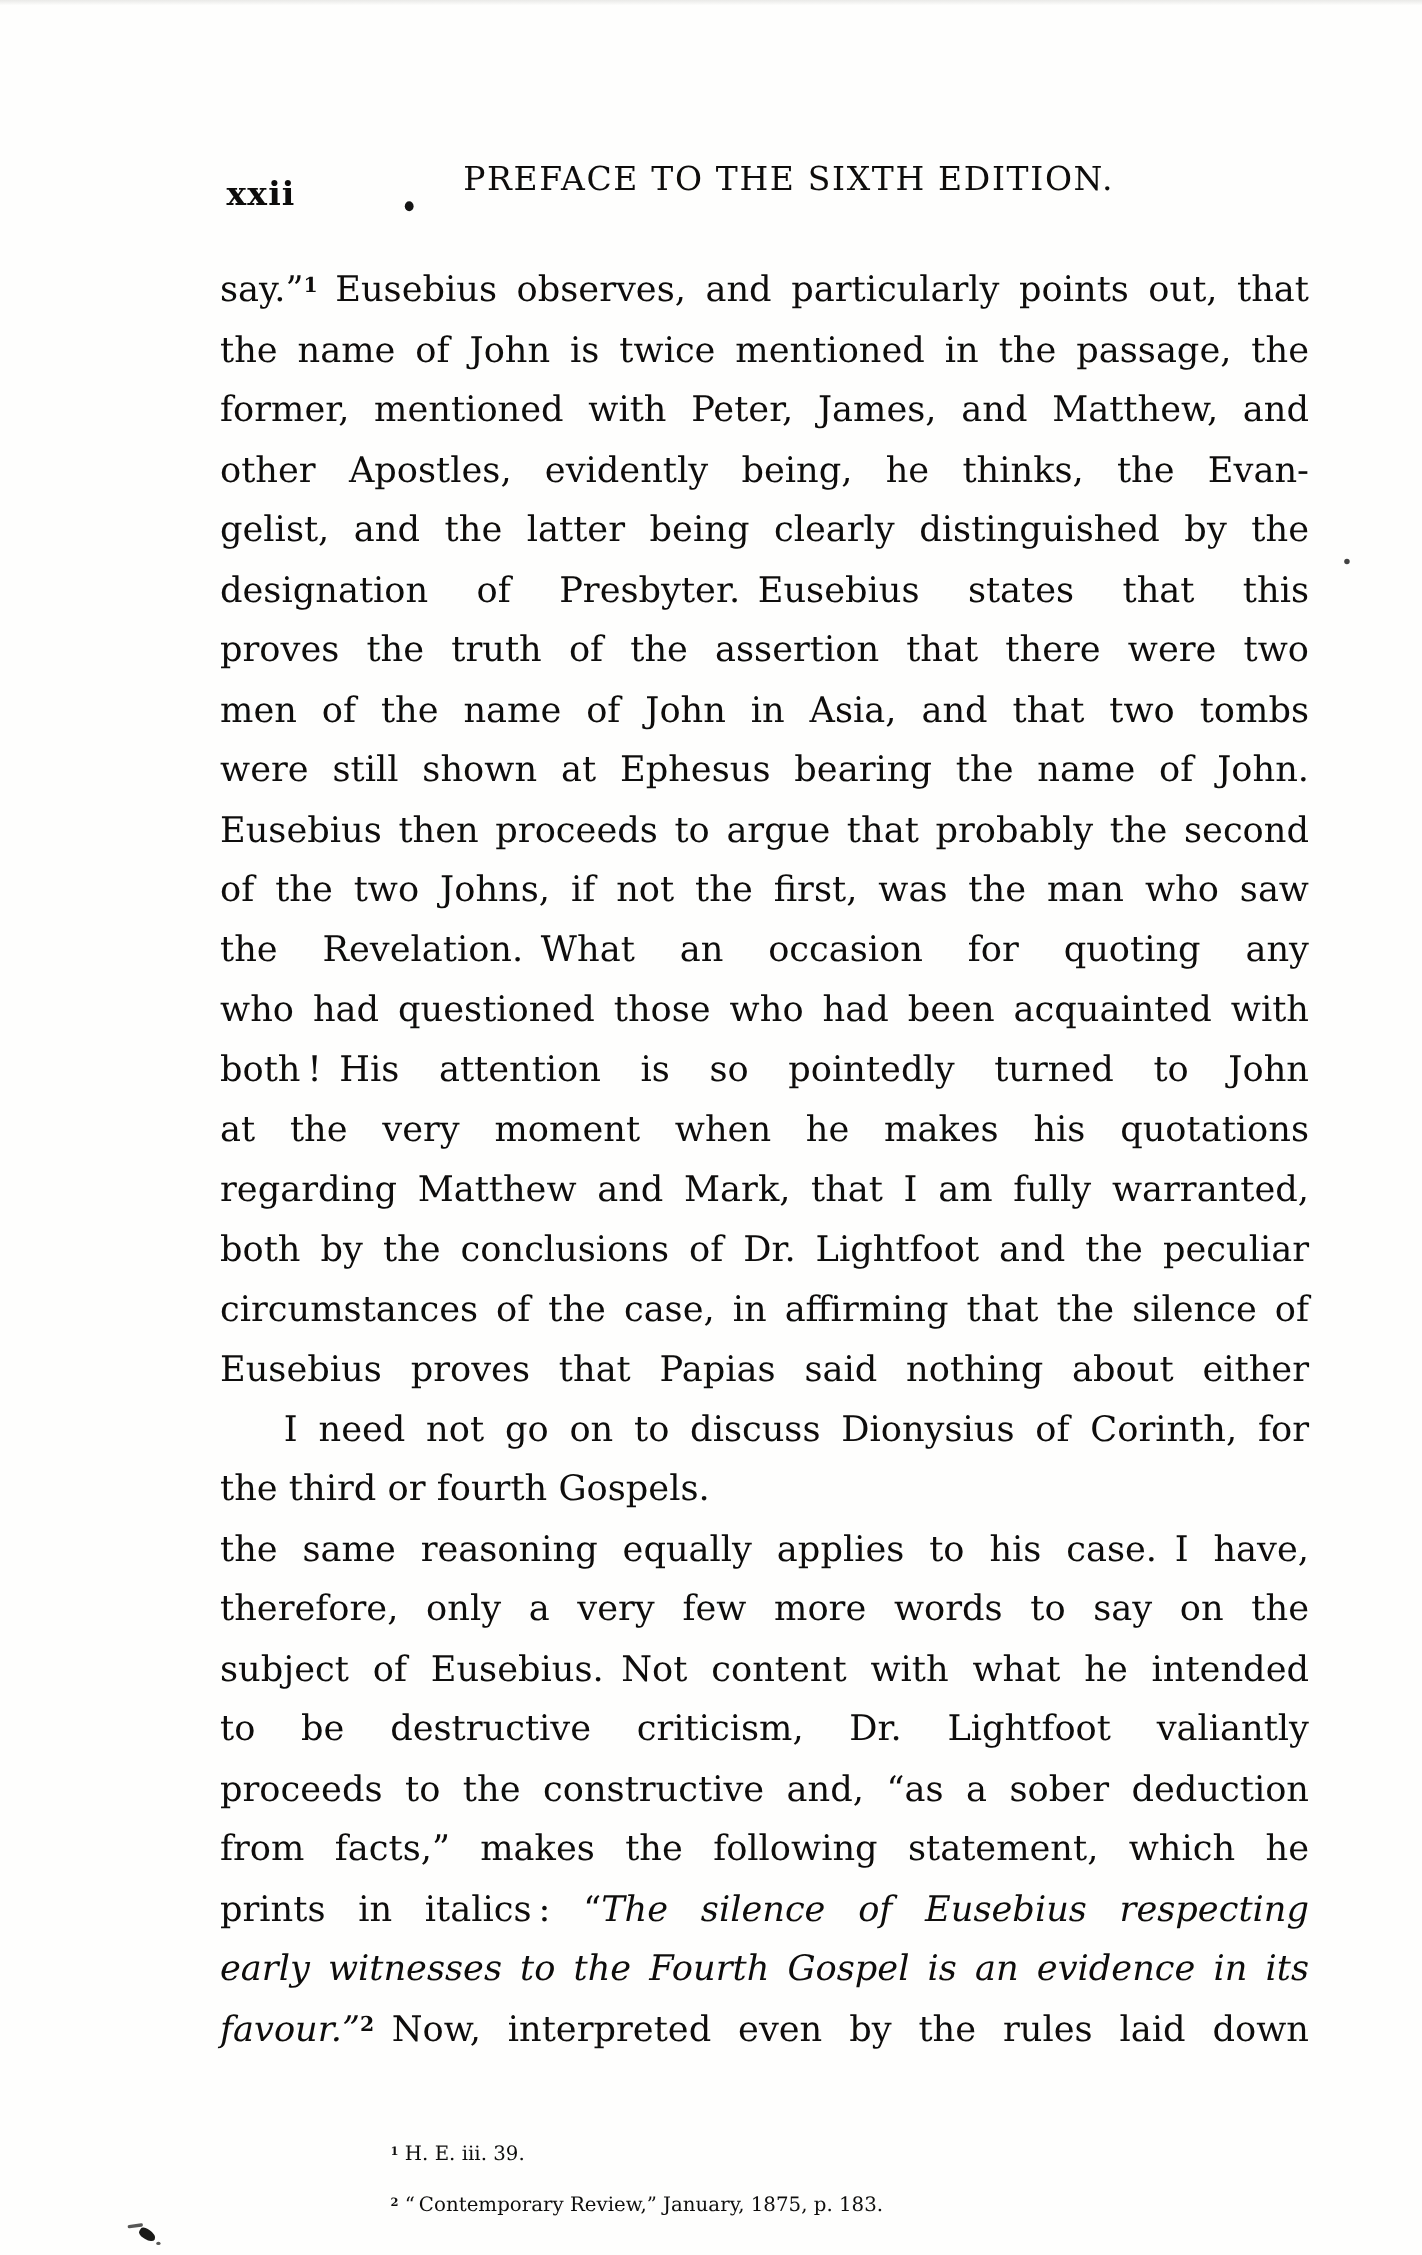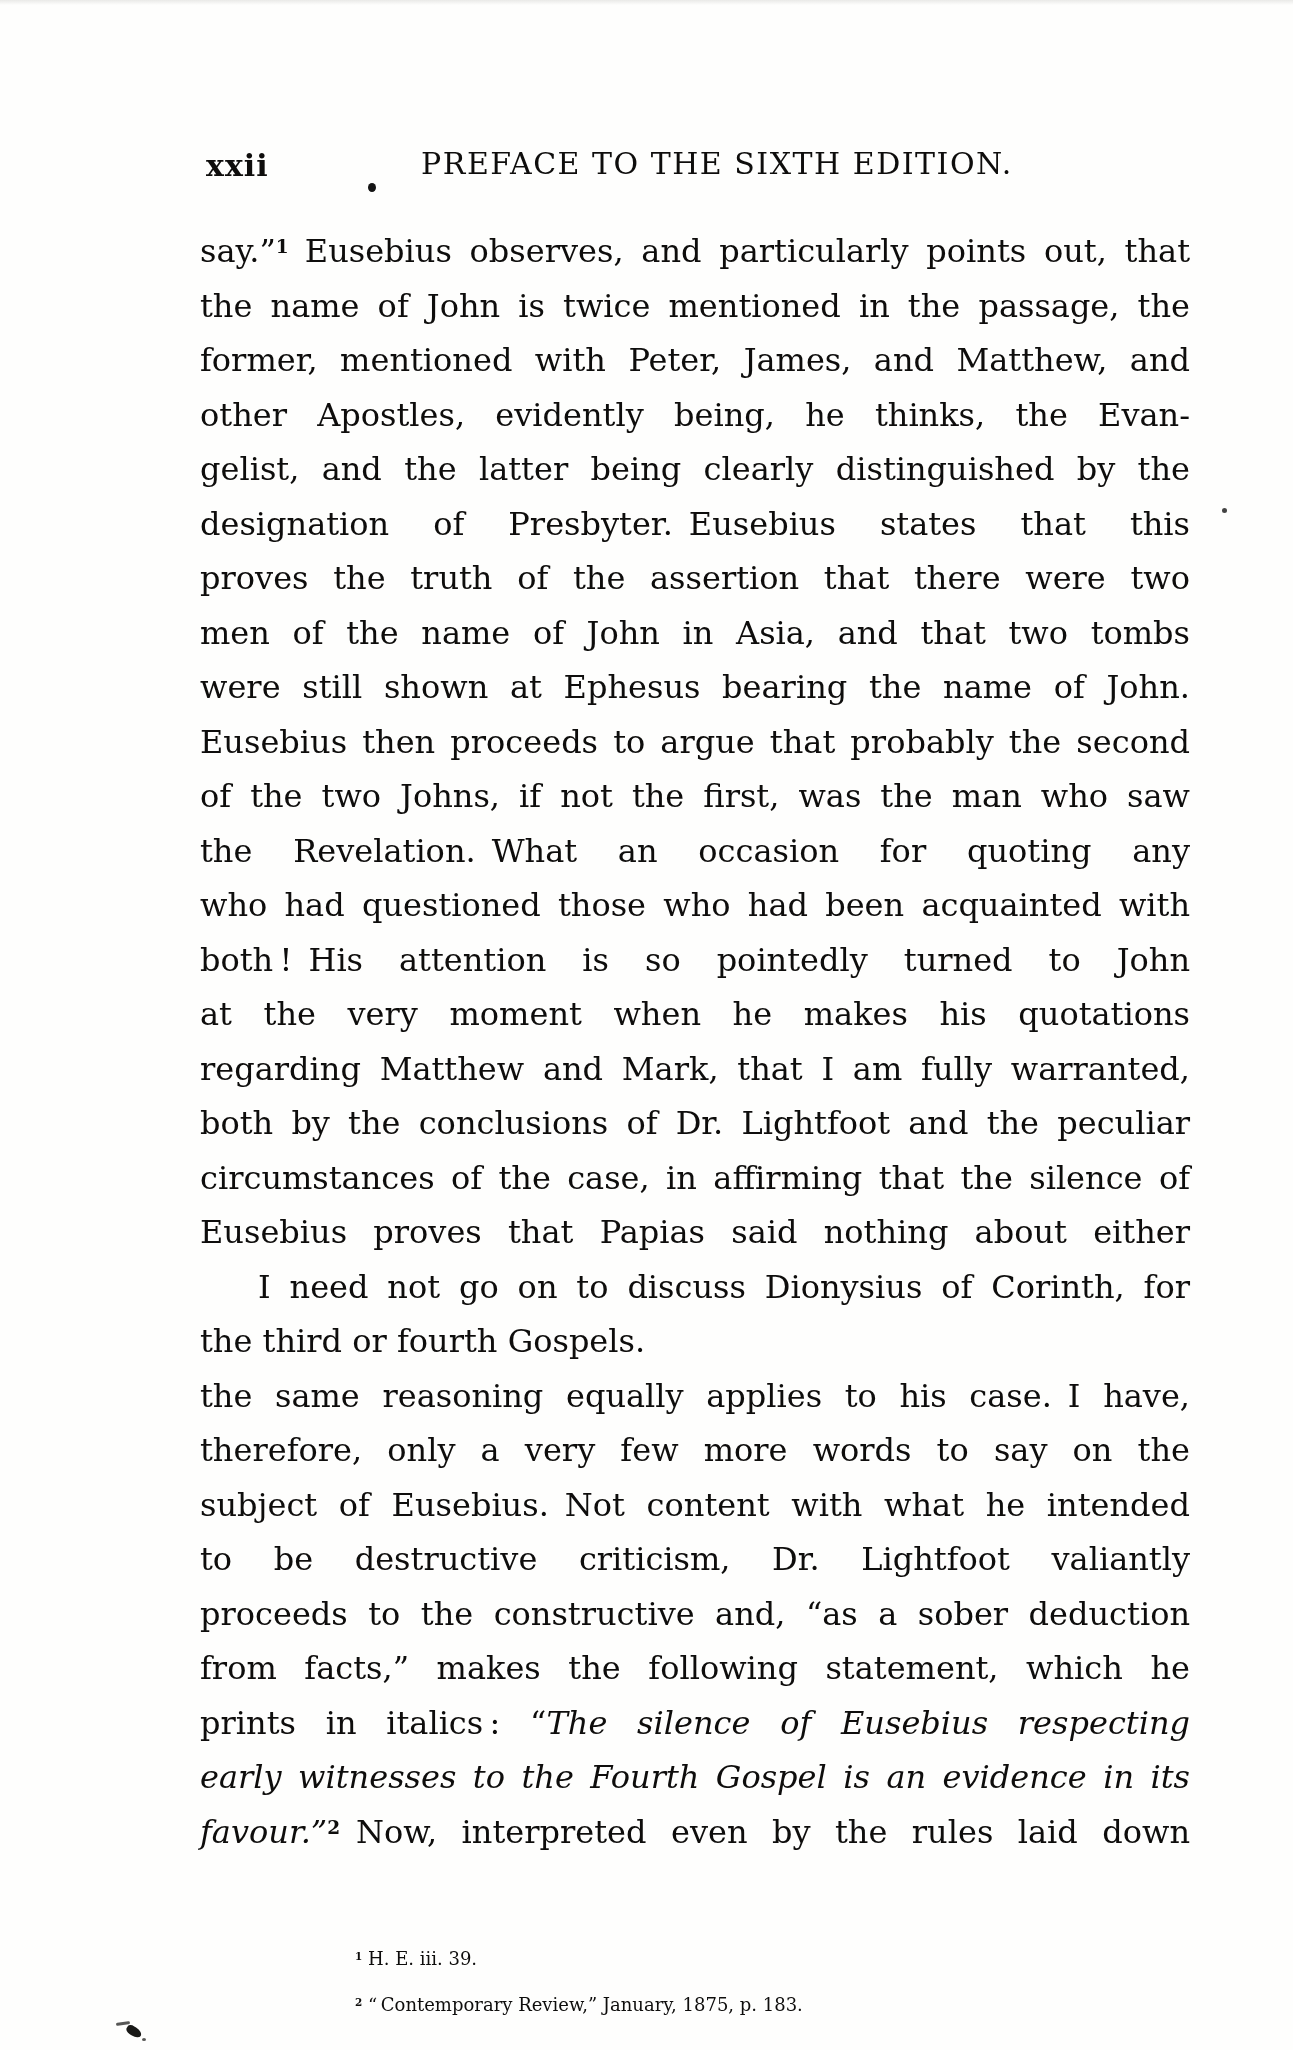--- a/index.html
+++ b/index.html
@@ -27,40 +27,40 @@
   .page-header {
     position: absolute;
     top: 146px;
     left: 200px;
     width: 990px;
     height: 44px;
   }
   .page-number {
     position: absolute;
     left: 6px;
-    top: 2px;
+    top: 13px;
     font-size: 30px;
     font-weight: bold;
     letter-spacing: 1px;
   }
   .running-title {
     position: absolute;
     left: calc(50% + 22px);
     transform: translateX(-50%);
     top: 0;
     font-size: 30px;
     letter-spacing: 1.5px;
     white-space: nowrap;
     font-weight: 500;
     text-align: center;
   }
 
   .body-text {
     position: absolute;
-    top: 224px;
+    top: 236px;
     left: 200px;
     width: 990px;
     font-size: 32px;
   }
   .line {
     line-height: 54.5px;
     height: 54.5px;
     text-align: justify;
     text-align-last: justify;
     text-justify: inter-word;

